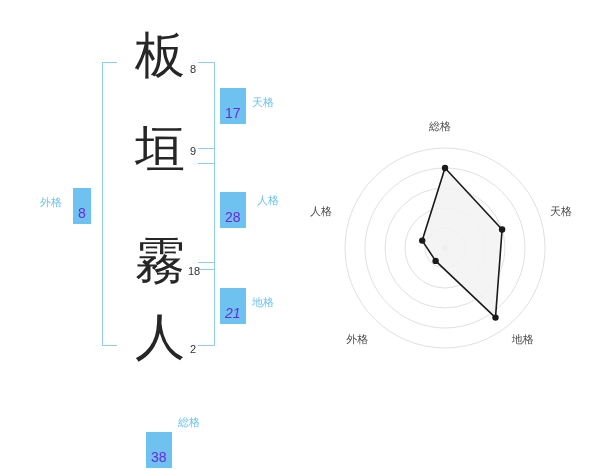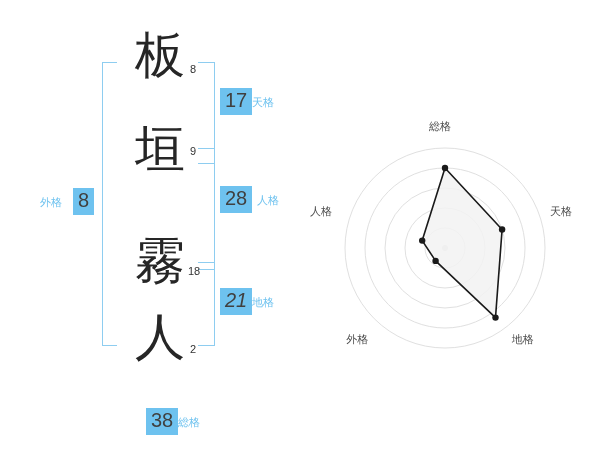--- a/index.html
+++ b/index.html
@@ -50,46 +50,46 @@
   }
   .sn-1 { left: 190px; top: 63px; }
   .sn-2 { left: 190px; top: 145px; }
   .sn-3 { left: 188px; top: 265px; }
   .sn-4 { left: 190px; top: 343px; }
 
   
   .chip {
     position: absolute;
     background: #6ec2ef;
-    color: #404040;
-    font-size: 20px;
-    font-family: "Liberation Sans", sans-serif;
-    padding: 1px 5px 3px 5px;
+    color: #6d28d9;
+    font-size: 14px;
+    font-family: "Liberation Sans", sans-serif;
+    padding: 17px 5px 3px 5px;
     line-height: 1.15;
   }
   .chip-label {
     position: absolute;
     color: #6ec2ef;
     font-size: 11px;
     font-family: "Liberation Sans", sans-serif;
   }
 
   .chip-tenkaku { left: 220px; top: 88px; }
   .lbl-tenkaku  { left: 252px; top: 95px; }
 
-  .chip-jinkaku { left: 220px; top: 186px; text-align: right; }
+  .chip-jinkaku { left: 220px; top: 192px; text-align: right; }
   .lbl-jinkaku  { left: 257px; top: 193px; }
 
   .chip-chikaku { left: 220px; top: 288px; font-style: italic; }
   .lbl-chikaku  { left: 252px; top: 295px; }
 
   .chip-gaikaku { left: 73px;  top: 188px; }
   .lbl-gaikaku  { left: 40px;  top: 195px; }
 
-  .chip-soukaku { left: 146px; top: 408px; }
+  .chip-soukaku { left: 146px; top: 432px; }
   .lbl-soukaku  { left: 178px; top: 415px; }
 
   .bracket {
     position: absolute;
     border-color: #8ecdf0;
     border-style: solid;
   }
   
   .br-outer {
     left: 102px;

